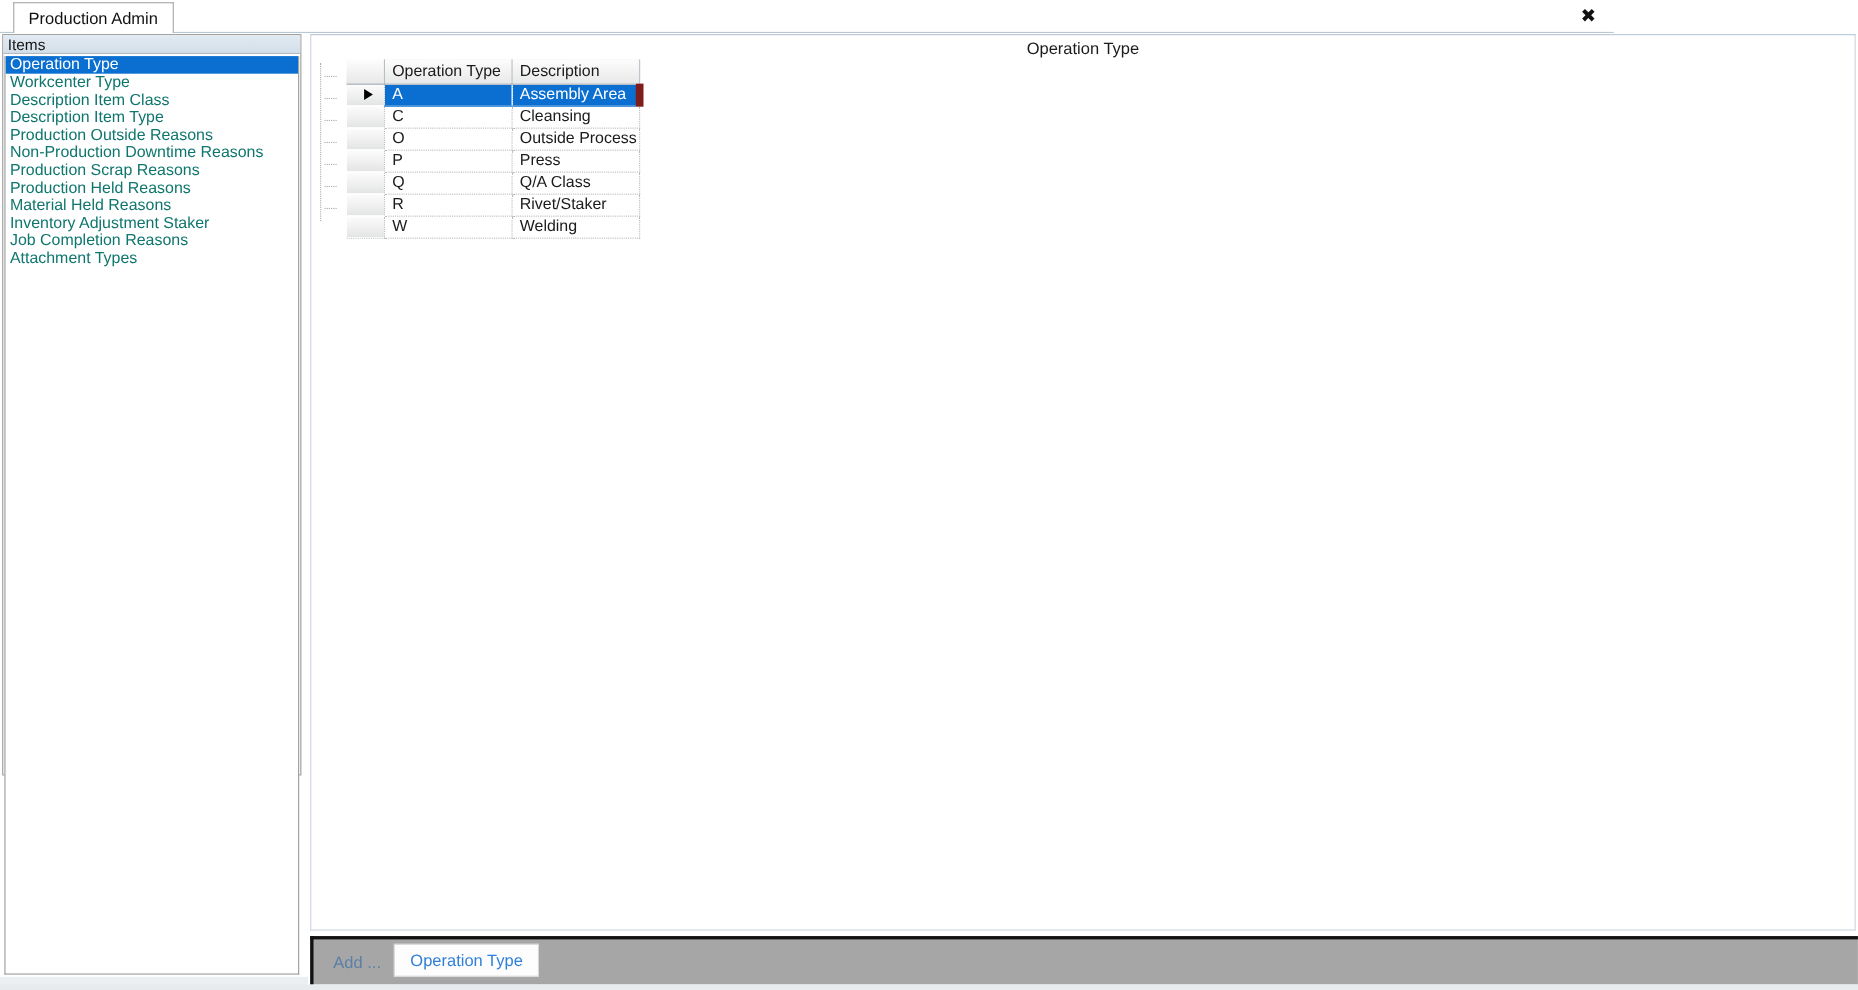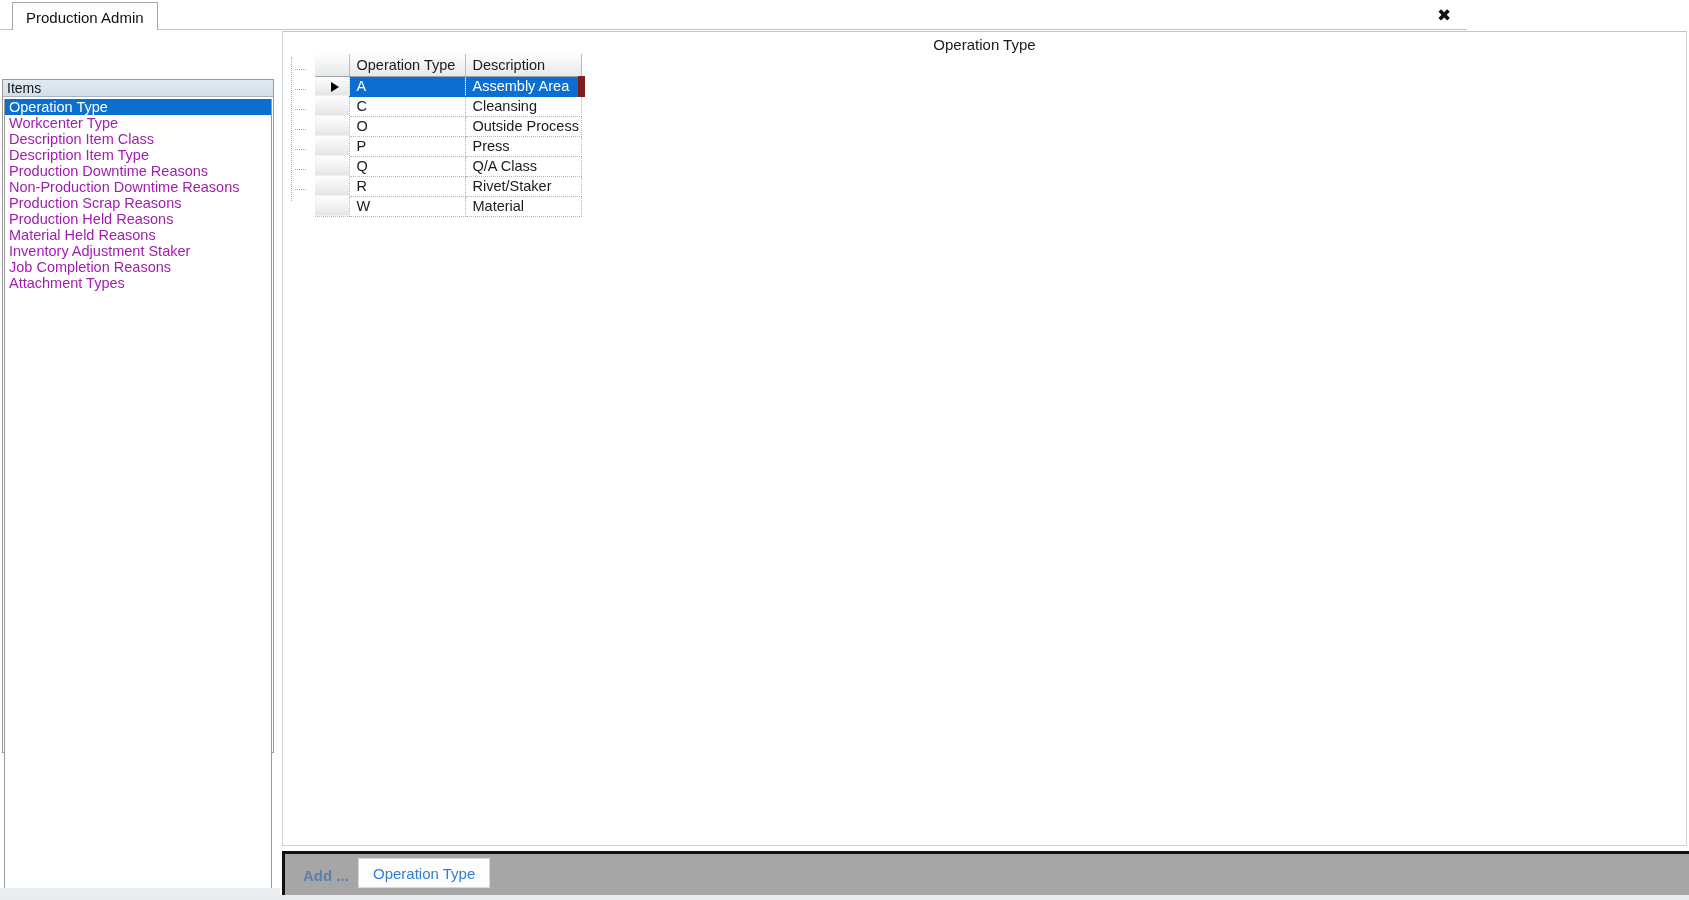--- a/index.html
+++ b/index.html
@@ -56,21 +56,20 @@
   }
 
   
   #left-panel {
     position: absolute;
     left: 2px; top: 31px;
     width: 272px; height: 674px;
     box-sizing: border-box;
     background: #ffffff;
     border: 1px solid #9a9a9a;
-    margin-top: 48px;
   }
   #items-header {
     position: absolute;
     left: 0; top: 0;
     width: 270px; height: 17px;
     box-sizing: border-box;
     background: linear-gradient(to bottom, #e2eaf2 0%, #d2dfea 100%);
     border-bottom: 1px solid #a8b4c0;
     color: #141414;
     font-size: 14px;
@@ -85,21 +84,21 @@
     border: 1px solid #9a9a9a;
     border-top: none;
     box-sizing: border-box;
     overflow: hidden;
   }
   .list-item {
     height: 16px;
     line-height: 16px;
     padding-left: 4px;
     font-size: 14.5px;
-    color: #a21caf;
+    color: #0f766e;
     white-space: nowrap;
     box-sizing: border-box;
   }
   .list-item.selected {
     background: #0a6fd0;
     color: #ffffff;
     width: 266px;
   }
 
   
@@ -218,21 +217,20 @@
     background: #a6a6a6;
     border-top: 3px solid #111111;
     border-left: 3px solid #111111;
   }
   #add-label {
     position: absolute;
     left: 18px; top: 13px;
     font-size: 15px;
     color: #5b7fa6;
     white-space: nowrap;
-    font-weight: bold;
   }
   #op-type-button {
     position: absolute;
     left: 73px; top: 4px;
     height: 30px;
     padding: 0 14px;
     background: #fdfdfd;
     border: 1px solid #d7d7d7;
     color: #2f7fd8;
     font-size: 15px;
@@ -266,21 +264,21 @@
 
 <div id="left-panel">
   <div id="items-header">
     <span>Items</span>
   </div>
   <div id="items-list">
     <div class="list-item selected">Operation Type</div>
     <div class="list-item">Workcenter Type</div>
     <div class="list-item">Description Item Class</div>
     <div class="list-item">Description Item Type</div>
-    <div class="list-item">Production Downtime Reasons</div>
+    <div class="list-item">Production Outside Reasons</div>
     <div class="list-item">Non-Production Downtime Reasons</div>
     <div class="list-item">Production Scrap Reasons</div>
     <div class="list-item">Production Held Reasons</div>
     <div class="list-item">Material Held Reasons</div>
     <div class="list-item">Inventory Adjustment Staker</div>
     <div class="list-item">Job Completion Reasons</div>
     <div class="list-item">Attachment Types</div>
   </div>
 </div>
 <div id="left-bottom-strip"></div>
@@ -336,21 +334,21 @@
           <td class="cell last">Q/A Class</td>
         </tr>
         <tr>
           <td class="rowhead"></td>
           <td class="cell">R</td>
           <td class="cell last">Rivet/Staker</td>
         </tr>
         <tr>
           <td class="rowhead"></td>
           <td class="cell">W</td>
-          <td class="cell last">Material</td>
+          <td class="cell last">Welding</td>
         </tr>
       </tbody>
     </table>
   </div>
 </div>
 
 <div id="bottom-bar">
   <div id="add-label">Add ...</div>
   <div id="op-type-button">Operation Type</div>
 </div>

